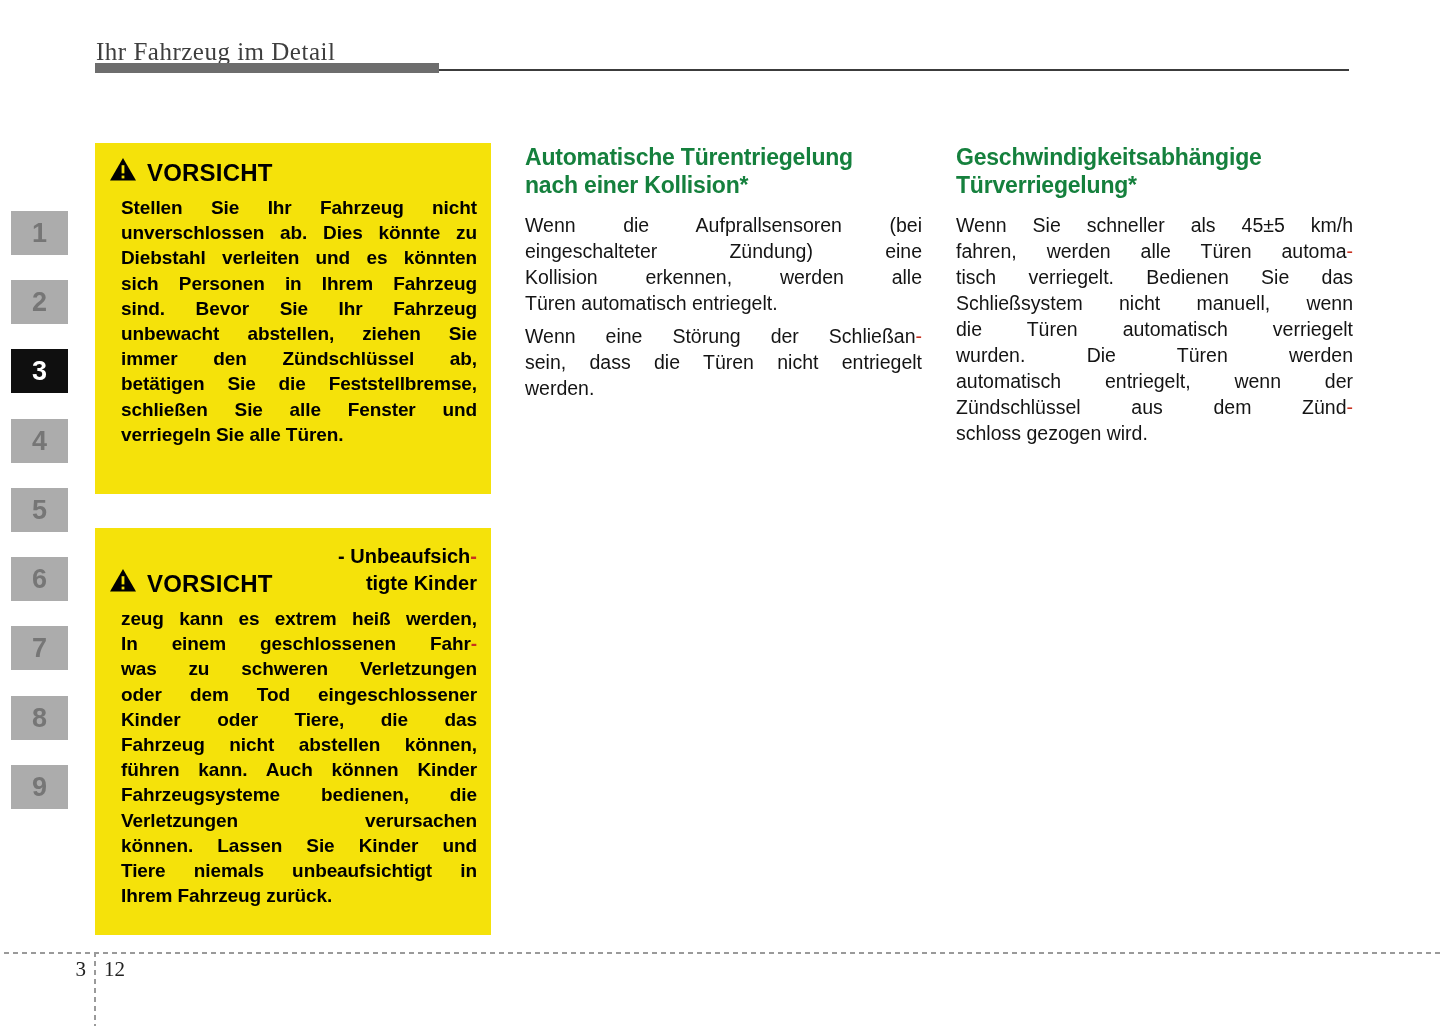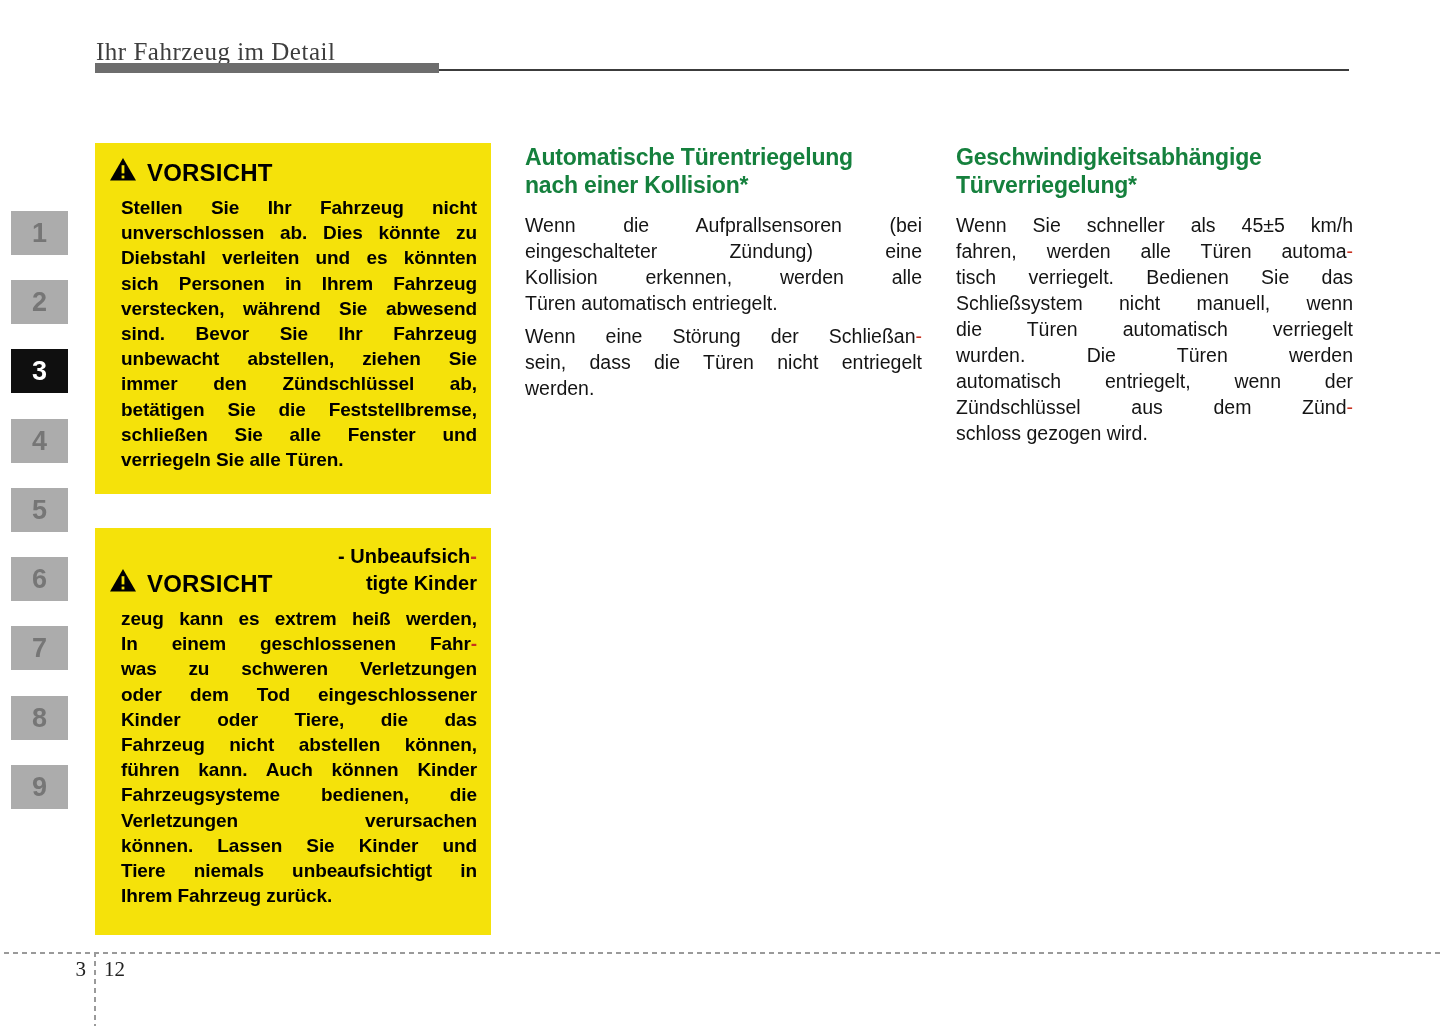--- a/index.html
+++ b/index.html
@@ -138,21 +138,20 @@
           <rect x="12.6" y="18.6" width="2.8" height="2.8" fill="#F5E20A"></rect>
         </svg>
       </span>
       <span class="tword">VORSICHT</span>
     </div>
     <div class="warning-body lines justify">
         <div class="line">Stellen Sie Ihr Fahrzeug nicht</div>
         <div class="line">unverschlossen ab. Dies könnte zu</div>
         <div class="line">Diebstahl verleiten und es könnten</div>
         <div class="line">sich Personen in Ihrem Fahrzeug</div>
-        <div class="line">verstecken, während Sie abwesend</div>
         <div class="line">sind. Bevor Sie Ihr Fahrzeug</div>
         <div class="line">unbewacht abstellen, ziehen Sie</div>
         <div class="line">immer den Zündschlüssel ab,</div>
         <div class="line">betätigen Sie die Feststellbremse,</div>
         <div class="line">schließen Sie alle Fenster und</div>
         <div class="line">verriegeln Sie alle Türen.</div>
       </div>
   </div>
 
   <div class="warning-box warning-2">

